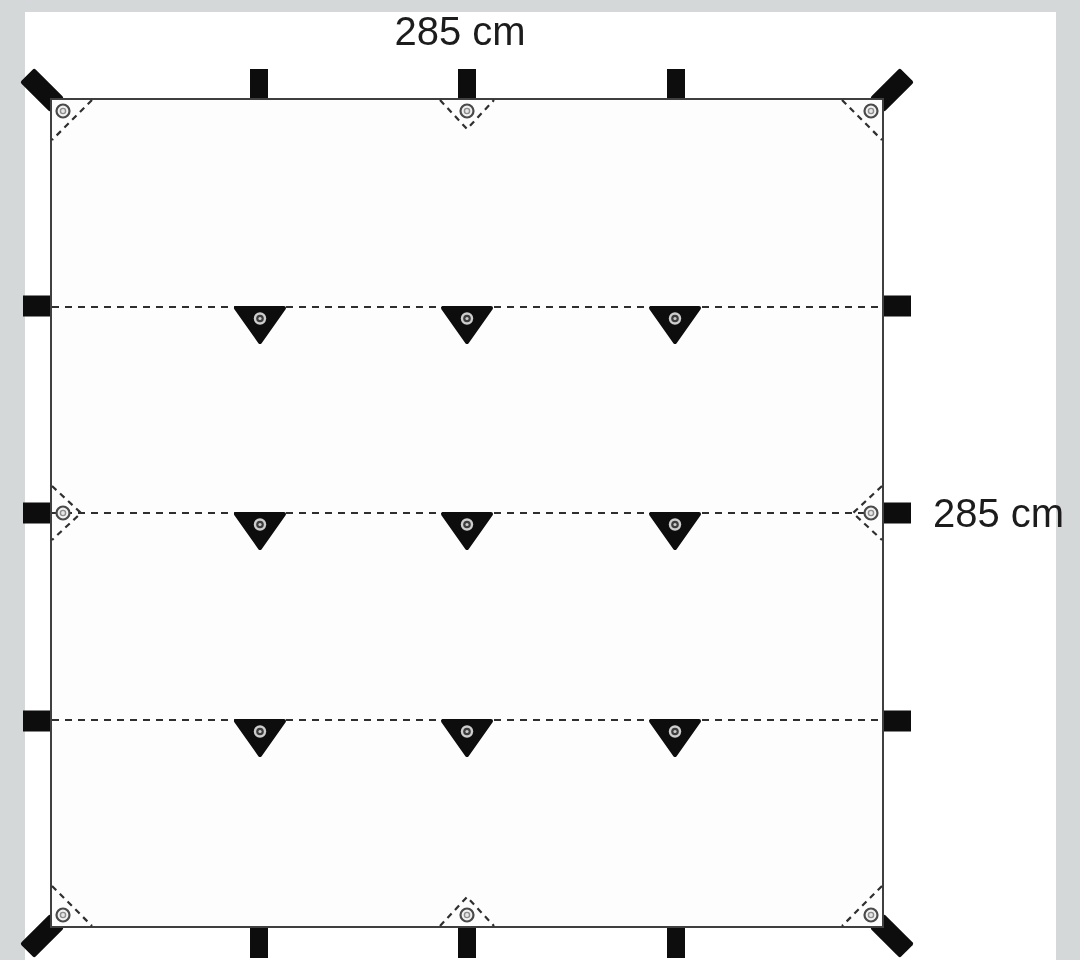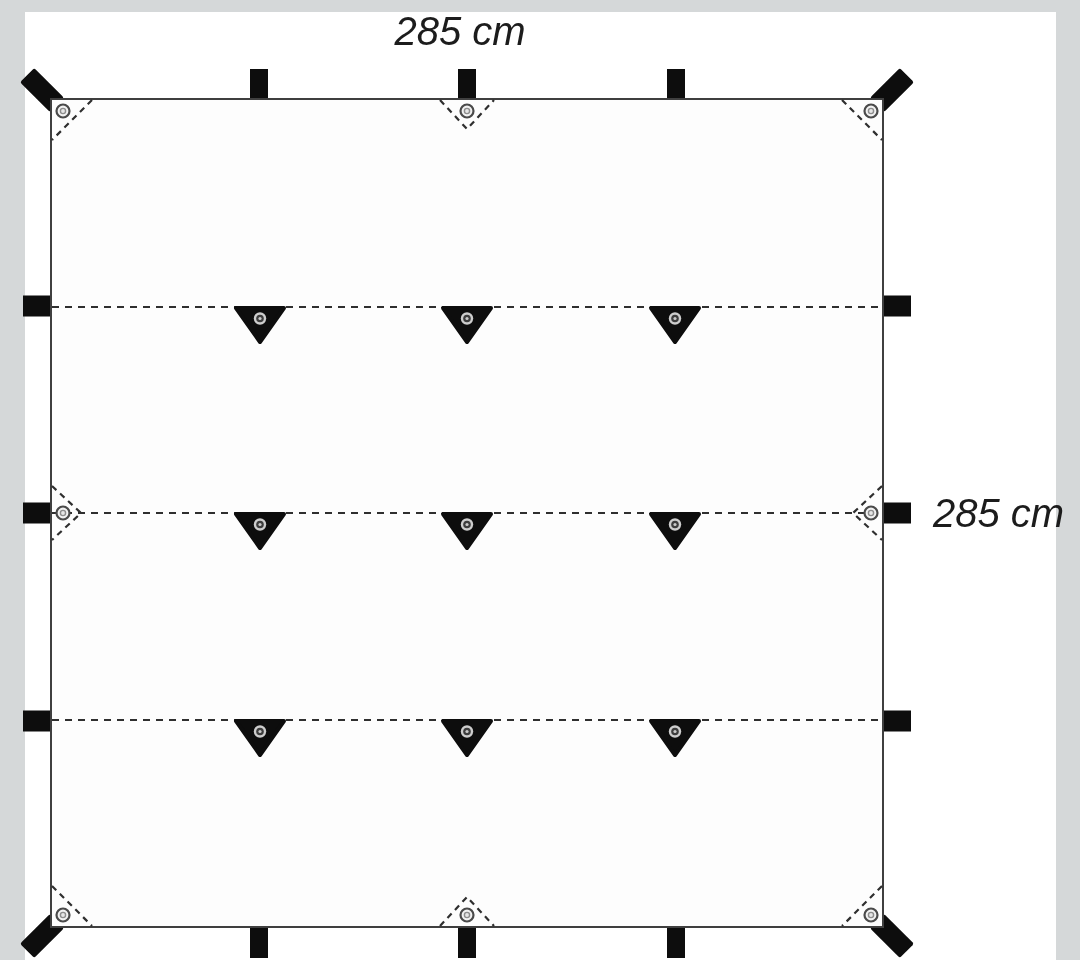--- a/index.html
+++ b/index.html
@@ -1,21 +1,21 @@
 <!DOCTYPE html>
 <html style="--bg: #d5d8d9; --card: #ffffff; --ink: #0d0d0d; --outline: #3f3f3f; --dash: #2f2f2f;"><head>
 <meta charset="utf-8">
 <style>
   html,body{margin:0;padding:0;}
   body{
     width:1080px;height:960px;overflow:hidden;
     font-family:"Liberation Sans", sans-serif;
     background:var(--bg,#d5d8d9);
   }
-  .scene{position:relative;width:1080px;height:960px;background:var(--bg,#d5d8d9);font-style:italic;}
+  .scene{position:relative;width:1080px;height:960px;background:var(--bg,#d5d8d9);}
   .card{position:absolute;left:25px;top:12px;width:1031px;height:948px;background:var(--card,#ffffff);}
   .dim-label{
     position:absolute;font-size:40px;line-height:1.1;color:#1c1c1c;
     white-space:nowrap;letter-spacing:0px;z-index:5;
   }
   .dim-top{left:460px;top:9px;transform:translateX(-50%);}
   .dim-right{left:933px;top:514px;transform:translateY(-52%);}
   .tarp{position:absolute;left:50px;top:98px;width:834px;height:830px;}
   .tabs-layer{position:absolute;inset:0;z-index:0;}
   .panel{

